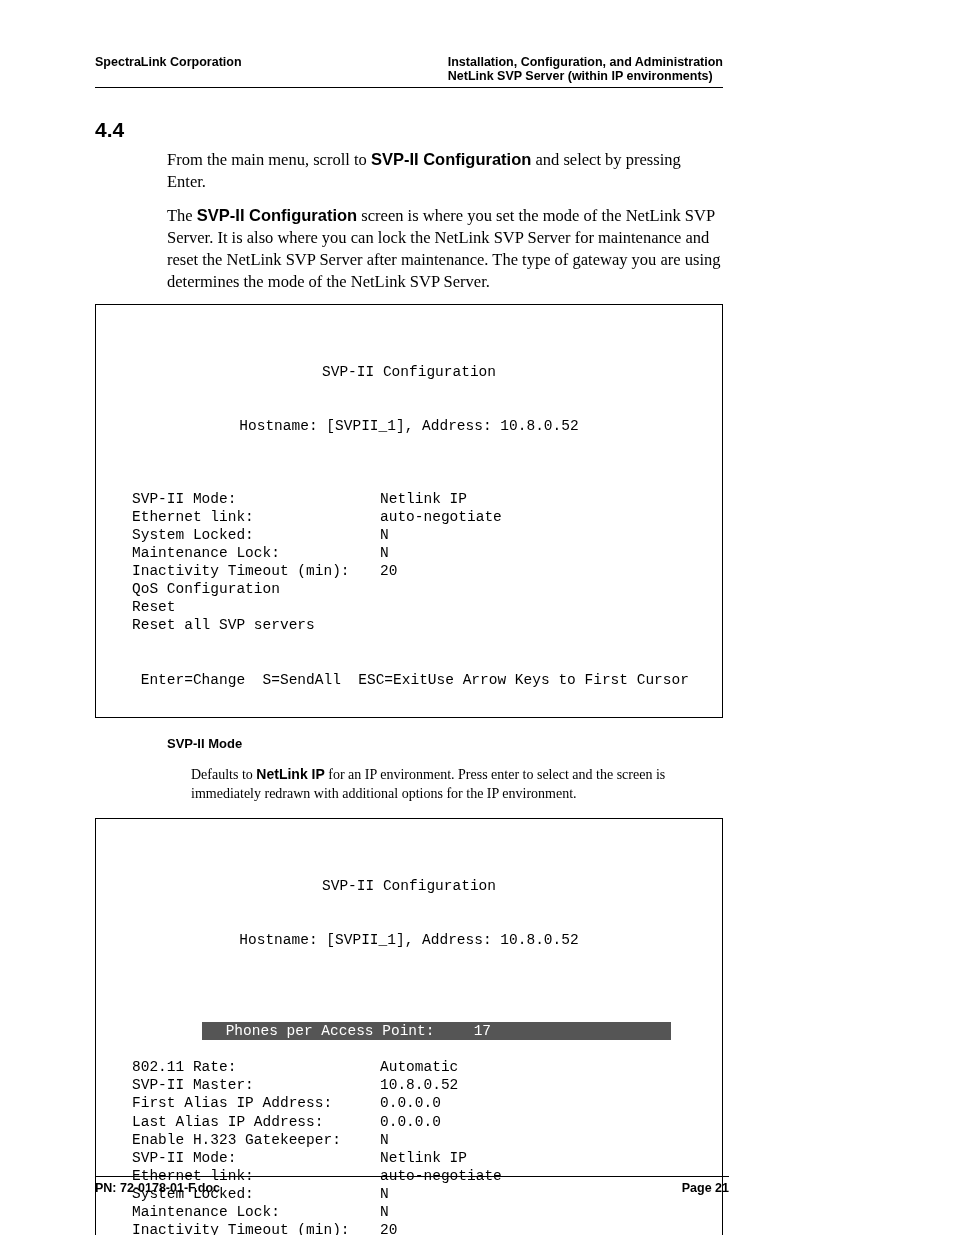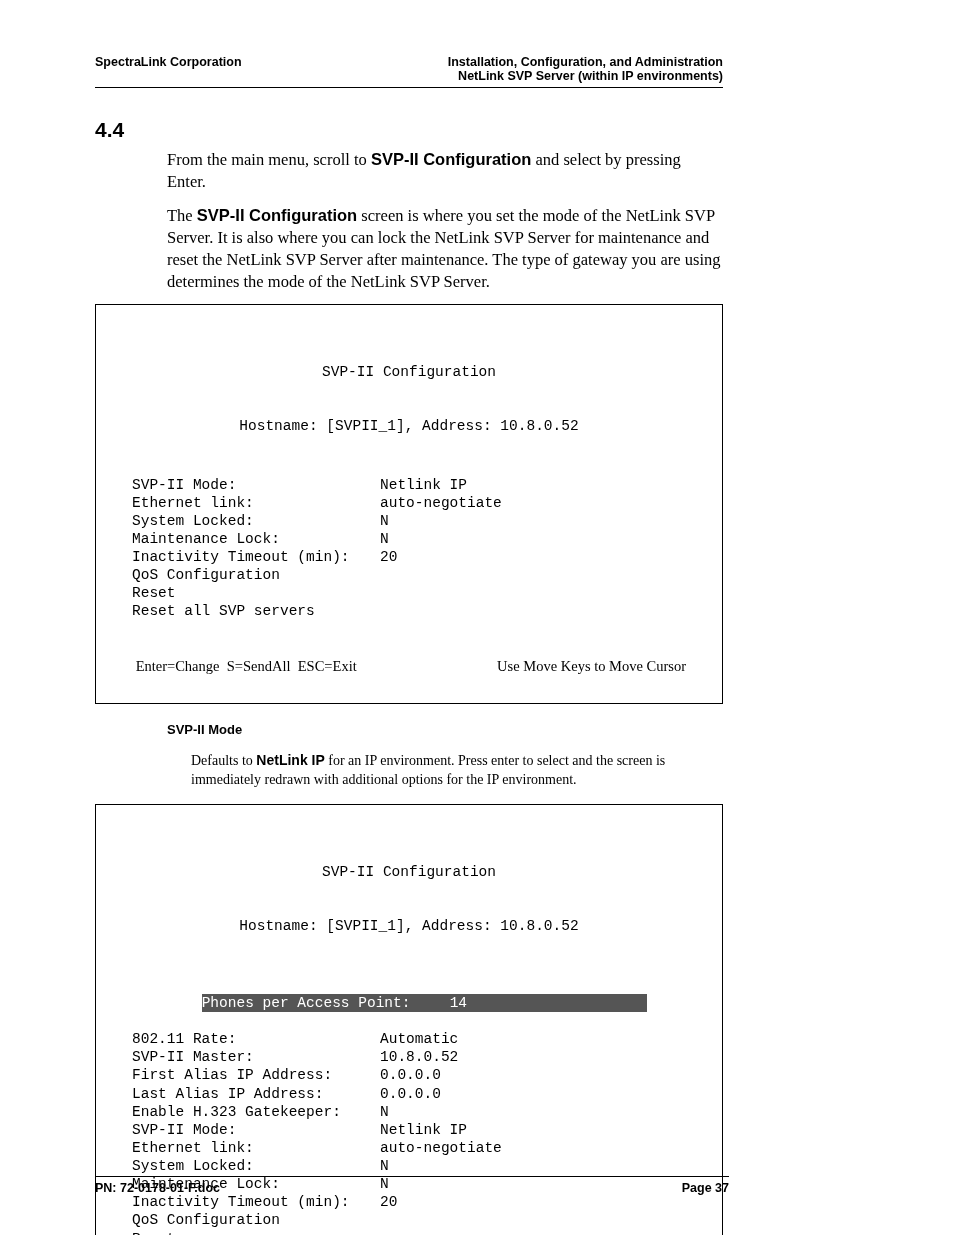--- a/index.html
+++ b/index.html
@@ -19,21 +19,21 @@
   .header {
     display: flex;
     justify-content: space-between;
     font-family: Arial, Helvetica, sans-serif;
     font-weight: bold;
     font-size: 12.5px;
     border-bottom: 1px solid #000;
     padding-bottom: 4px;
   }
   .header-left {}
-  .header-right { text-align: right; }
+  .header-right { text-align: left; }
   .header-right .l2 { display:block; }
   .section {
     margin-top: 30px;
   }
   .section-heading {
     font-family: Arial, Helvetica, sans-serif;
     font-weight: bold;
     font-size: 21px;
     display: flex;
     margin-left: 0;
@@ -53,34 +53,34 @@
     padding: 22px 36px 28px 36px;
     font-family: "Courier New", monospace;
     font-size: 14.5px;
     line-height: 1.25;
     white-space: pre;
     min-height: 300px;
     position: relative;
   }
   .terminal-box.second { min-height: 355px; }
   .term-center { text-align: center; }
-  .term-rows { margin-top: 4px; }
+  .term-rows { margin-top: 18px; }
   .term-row { display:flex; }
   .term-label { width: 248px; }
   .term-value { }
   .term-row.hl { background: #555; color: #fff; padding-right: 180px; display:inline-flex; }
-  .term-row.hl .term-label { width:248px; }
+  .term-row.hl .term-label { width:248px;padding-left:24px; }
   .term-footer {
     position: absolute;
     bottom: 28px;
     left: 36px;
     right: 36px;
     display: flex;
     justify-content: space-between;
-    font-family: Liberation Serif, serif;
+    font-family: Liberation Mono, monospace;
     font-size: 14.5px;
   }
   .subhead {
     font-family: Arial, Helvetica, sans-serif;
     font-weight: bold;
     font-size: 13px;
     margin-left: 72px;
     margin-top: 8px;
   }
   .para-indent {
@@ -129,39 +129,39 @@
     <p class="body-text">
       <span>The </span><span class="bold">SVP-II Configuration</span><span> screen is where you set the mode of the NetLink SVP Server. It is also where you can lock the NetLink SVP Server for maintenance and reset the NetLink SVP Server after maintenance. The type of gateway you are using determines the mode of the NetLink SVP Server.</span>
     </p>
 
     <div class="terminal-box">
       <div class="term-center">SVP-II Configuration</div>
       <div class="term-center">Hostname: [SVPII_1], Address: 10.8.0.52</div>
       <div class="term-rows" id="t1rows"><div class="term-row"><span class="term-label">SVP-II Mode:</span><span class="term-value">Netlink IP</span></div><div class="term-row"><span class="term-label">Ethernet link:</span><span class="term-value">auto-negotiate</span></div><div class="term-row"><span class="term-label">System Locked:</span><span class="term-value">N</span></div><div class="term-row"><span class="term-label">Maintenance Lock:</span><span class="term-value">N</span></div><div class="term-row"><span class="term-label">Inactivity Timeout (min):</span><span class="term-value">20</span></div><div class="term-row"><span class="term-label">QoS Configuration</span><span class="term-value"></span></div><div class="term-row"><span class="term-label">Reset</span><span class="term-value"></span></div><div class="term-row"><span class="term-label">Reset all SVP servers</span><span class="term-value"></span></div></div>
       <div class="term-footer">
         <span> Enter=Change  S=SendAll  ESC=Exit</span>
-        <span>Use Move Keys to Move Cursor</span>
+        <span>Use Arrow Keys to First Cursor</span>
       </div>
     </div>
 
     <div class="subhead">SVP-II Mode</div>
     <p class="para-indent">
       <span>Defaults to </span><span class="bold">NetLink IP</span><span> for an IP environment. Press enter to select and the screen is immediately redrawn with additional options for the IP environment.</span>
     </p>
 
     <div class="terminal-box second">
       <div class="term-center">SVP-II Configuration</div>
       <div class="term-center">Hostname: [SVPII_1], Address: 10.8.0.52</div>
       <div class="term-rows">
-        <div class="term-row hl"><span class="term-label">Phones per Access Point:</span><span class="term-value">14</span></div>
+        <div class="term-row hl"><span class="term-label">Phones per Access Point:</span><span class="term-value">17</span></div>
         <div id="t2rows"><div class="term-row"><span class="term-label">802.11 Rate:</span><span class="term-value">Automatic</span></div><div class="term-row"><span class="term-label">SVP-II Master:</span><span class="term-value">10.8.0.52</span></div><div class="term-row"><span class="term-label">First Alias IP Address:</span><span class="term-value">0.0.0.0</span></div><div class="term-row"><span class="term-label">Last Alias IP Address:</span><span class="term-value">0.0.0.0</span></div><div class="term-row"><span class="term-label">Enable H.323 Gatekeeper:</span><span class="term-value">N</span></div><div class="term-row"><span class="term-label">SVP-II Mode:</span><span class="term-value">Netlink IP</span></div><div class="term-row"><span class="term-label">Ethernet link:</span><span class="term-value">auto-negotiate</span></div><div class="term-row"><span class="term-label">System Locked:</span><span class="term-value">N</span></div><div class="term-row"><span class="term-label">Maintenance Lock:</span><span class="term-value">N</span></div><div class="term-row"><span class="term-label">Inactivity Timeout (min):</span><span class="term-value">20</span></div><div class="term-row"><span class="term-label">QoS Configuration</span><span class="term-value"></span></div><div class="term-row"><span class="term-label">Reset</span><span class="term-value"></span></div></div>
       </div>
       
     </div>
 
   </div>
 
   <div class="footer">
     <span>PN: 72-0178-01-F.doc</span>
-    <span>Page 37</span>
+    <span>Page 21</span>
   </div>
 
 </div>
 
 </body></html>

